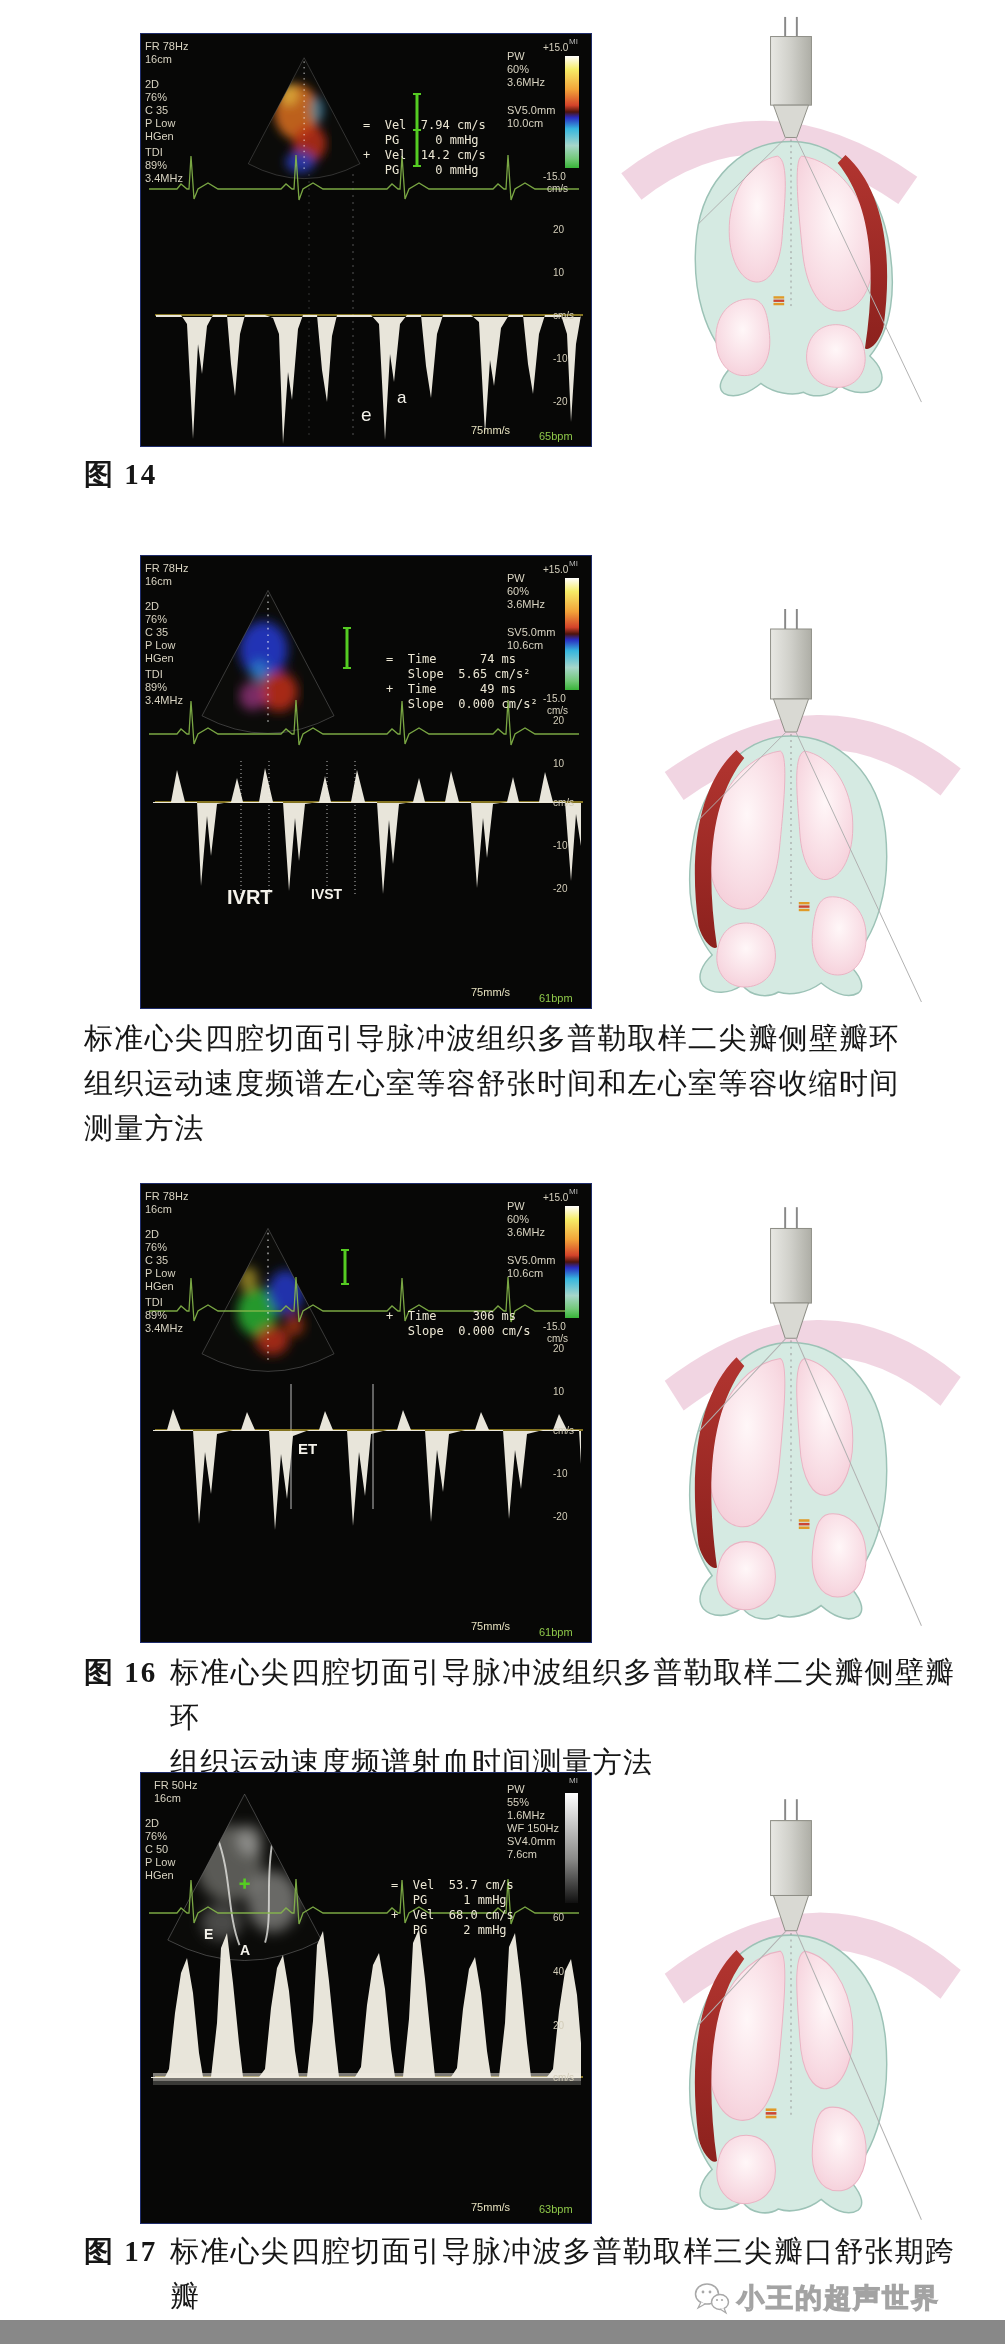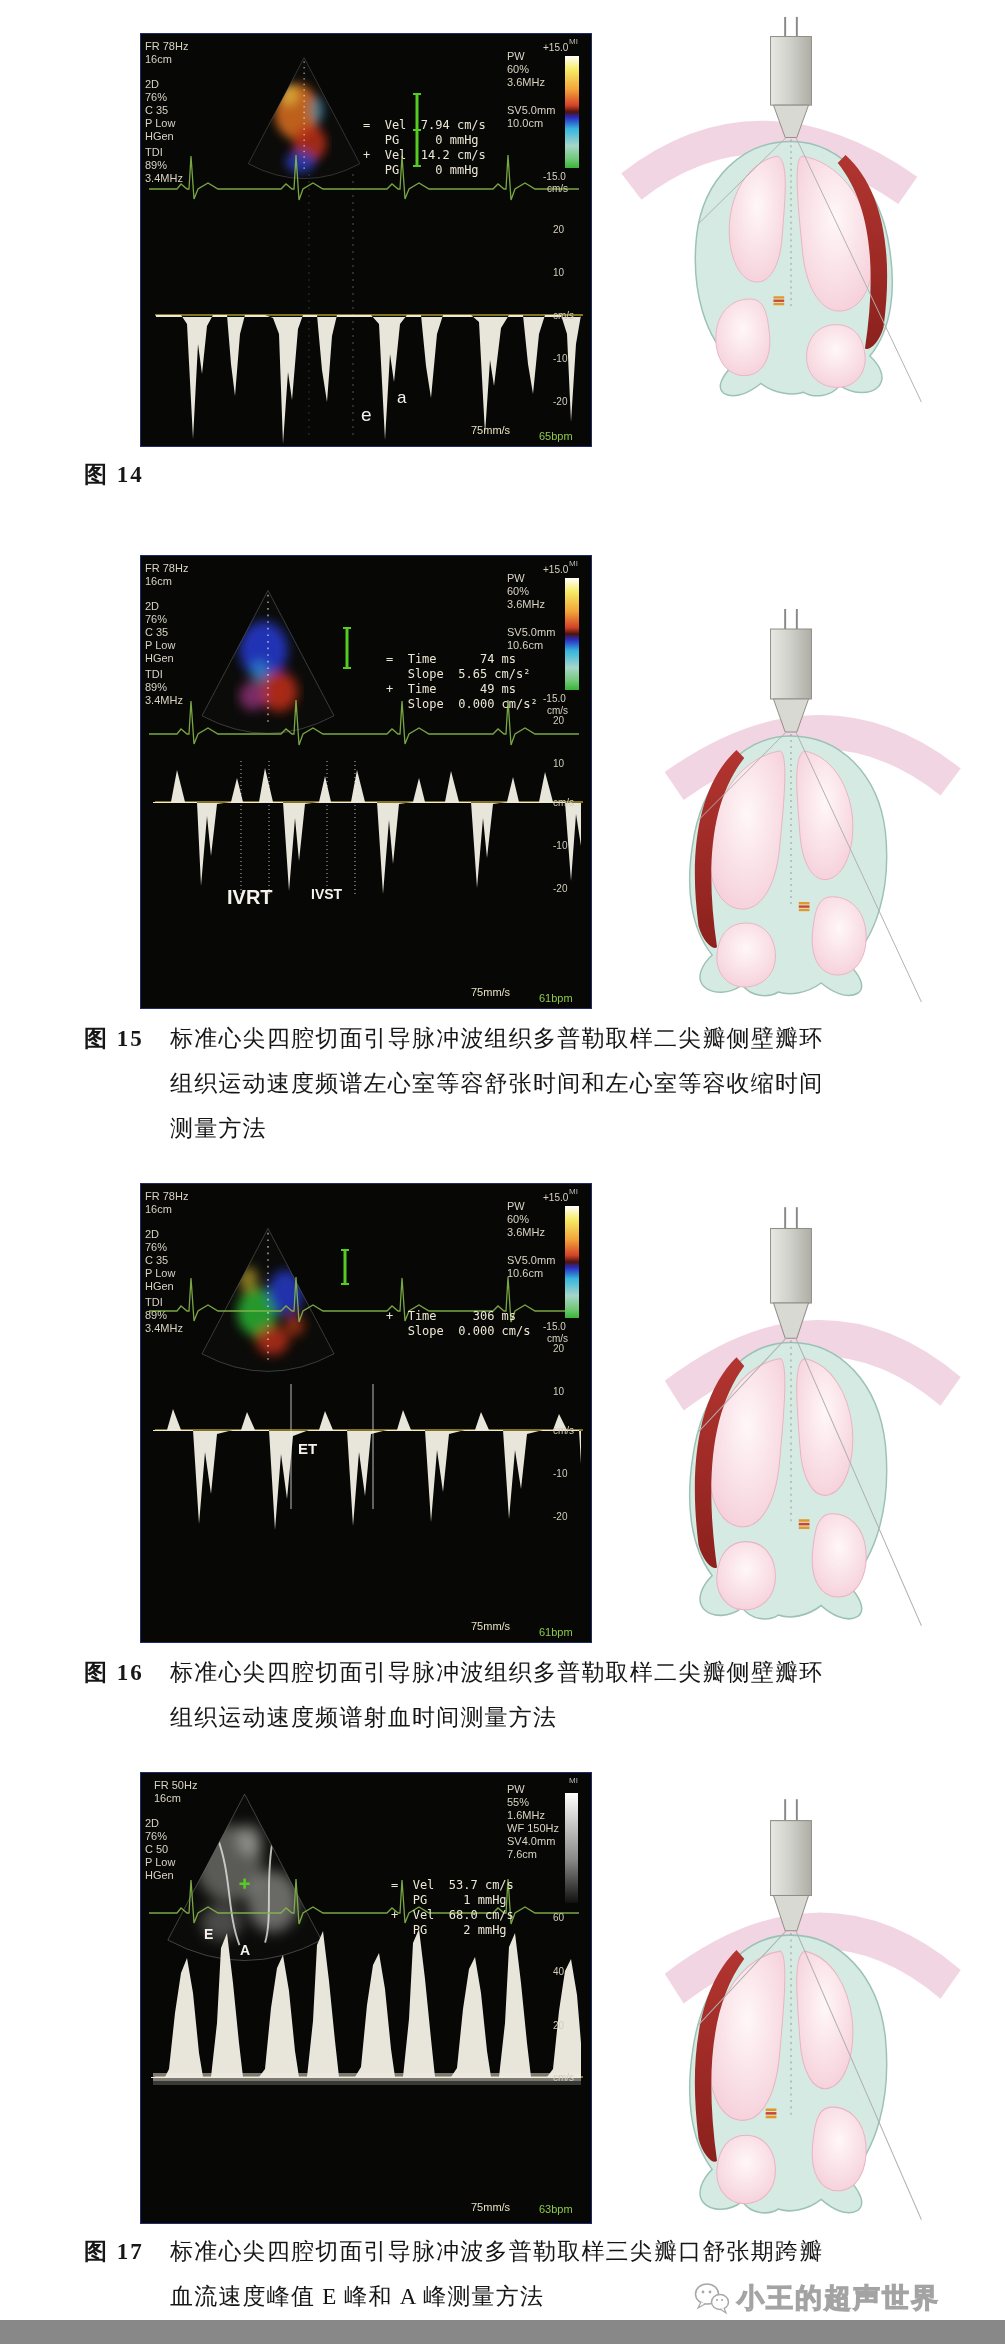--- a/index.html
+++ b/index.html
@@ -17,21 +17,21 @@
         background:linear-gradient(to bottom,#ffffff,#8a8a88 60%,#101010);}
   .cbl{position:absolute;font:10px "Liberation Sans",sans-serif;color:#d8d3c0;}
   .mi{position:absolute;left:428px;top:3px;font:8px "Liberation Sans",sans-serif;color:#bbb;}
   .wlabel{position:absolute;color:#f4f2ea;font-family:"Liberation Sans",sans-serif;}
   .sweep{position:absolute;font:11px "Liberation Sans",sans-serif;color:#e6e1bf;}
   .bpm{position:absolute;font:11px "Liberation Sans",sans-serif;color:#8fc84a;}
   
   .diagram{position:absolute;left:645px;width:292px;overflow:visible;}
   
   .caption{position:absolute;left:84px;width:876px;display:flex;
-           font-family:"Liberation Serif","DejaVu Serif",serif;font-size:23px;line-height:45px;color:#161616;}
+           font-family:"Liberation Serif","DejaVu Serif",serif;font-size:29px;line-height:45px;color:#161616;}
   .cap-tag{font-weight:bold;width:86px;flex:none;letter-spacing:2px;}
   .cap-text{white-space:pre-line;letter-spacing:1.2px;}
   
   .wm{position:absolute;left:693px;top:2280px;display:flex;align-items:center;gap:6px;justify-content:center;}
   .wm-text{font:bold 27px "Liberation Sans",sans-serif;color:#fdfdfd;letter-spacing:2px;
            -webkit-text-stroke:1.1px #a3a3a3;text-shadow:0 0 1px #b5b5b5;}
   .footer-bar{position:absolute;left:0;top:2330px;width:1005px;height:14px;background:#000;}
 </style>
 </head>
 <body>
@@ -221,21 +221,20 @@
     <span class="bpm" style="left:398px;top:436px;">61bpm</span>
   </div>
 
   <svg class="diagram" style="top:606px;height:400px;" viewBox="0 0 300 400" preserveAspectRatio="none">
     <use href="#heartA" transform="translate(300,0) scale(-1,1)"></use>
     <use href="#probeBeams"></use>
     <use href="#svMarker" transform="translate(158,296)"></use>
   </svg>
 
   <div class="caption" style="top:1016px;">
-    <div class="cap-tag">图 15</div>
     <div class="cap-text">标准心尖四腔切面引导脉冲波组织多普勒取样二尖瓣侧壁瓣环
 组织运动速度频谱左心室等容舒张时间和左心室等容收缩时间
 测量方法</div>
   </div>
 
   <div class="us" style="top:1183px;height:458px;">
     <svg class="overlay" width="450" height="458" viewBox="0 0 450 458">
       <g transform="translate(50,40) scale(1.1)">
         <g clip-path="url(#fanClip)">
           <rect x="0" y="0" width="140" height="150" fill="#0b0b09"></rect>

